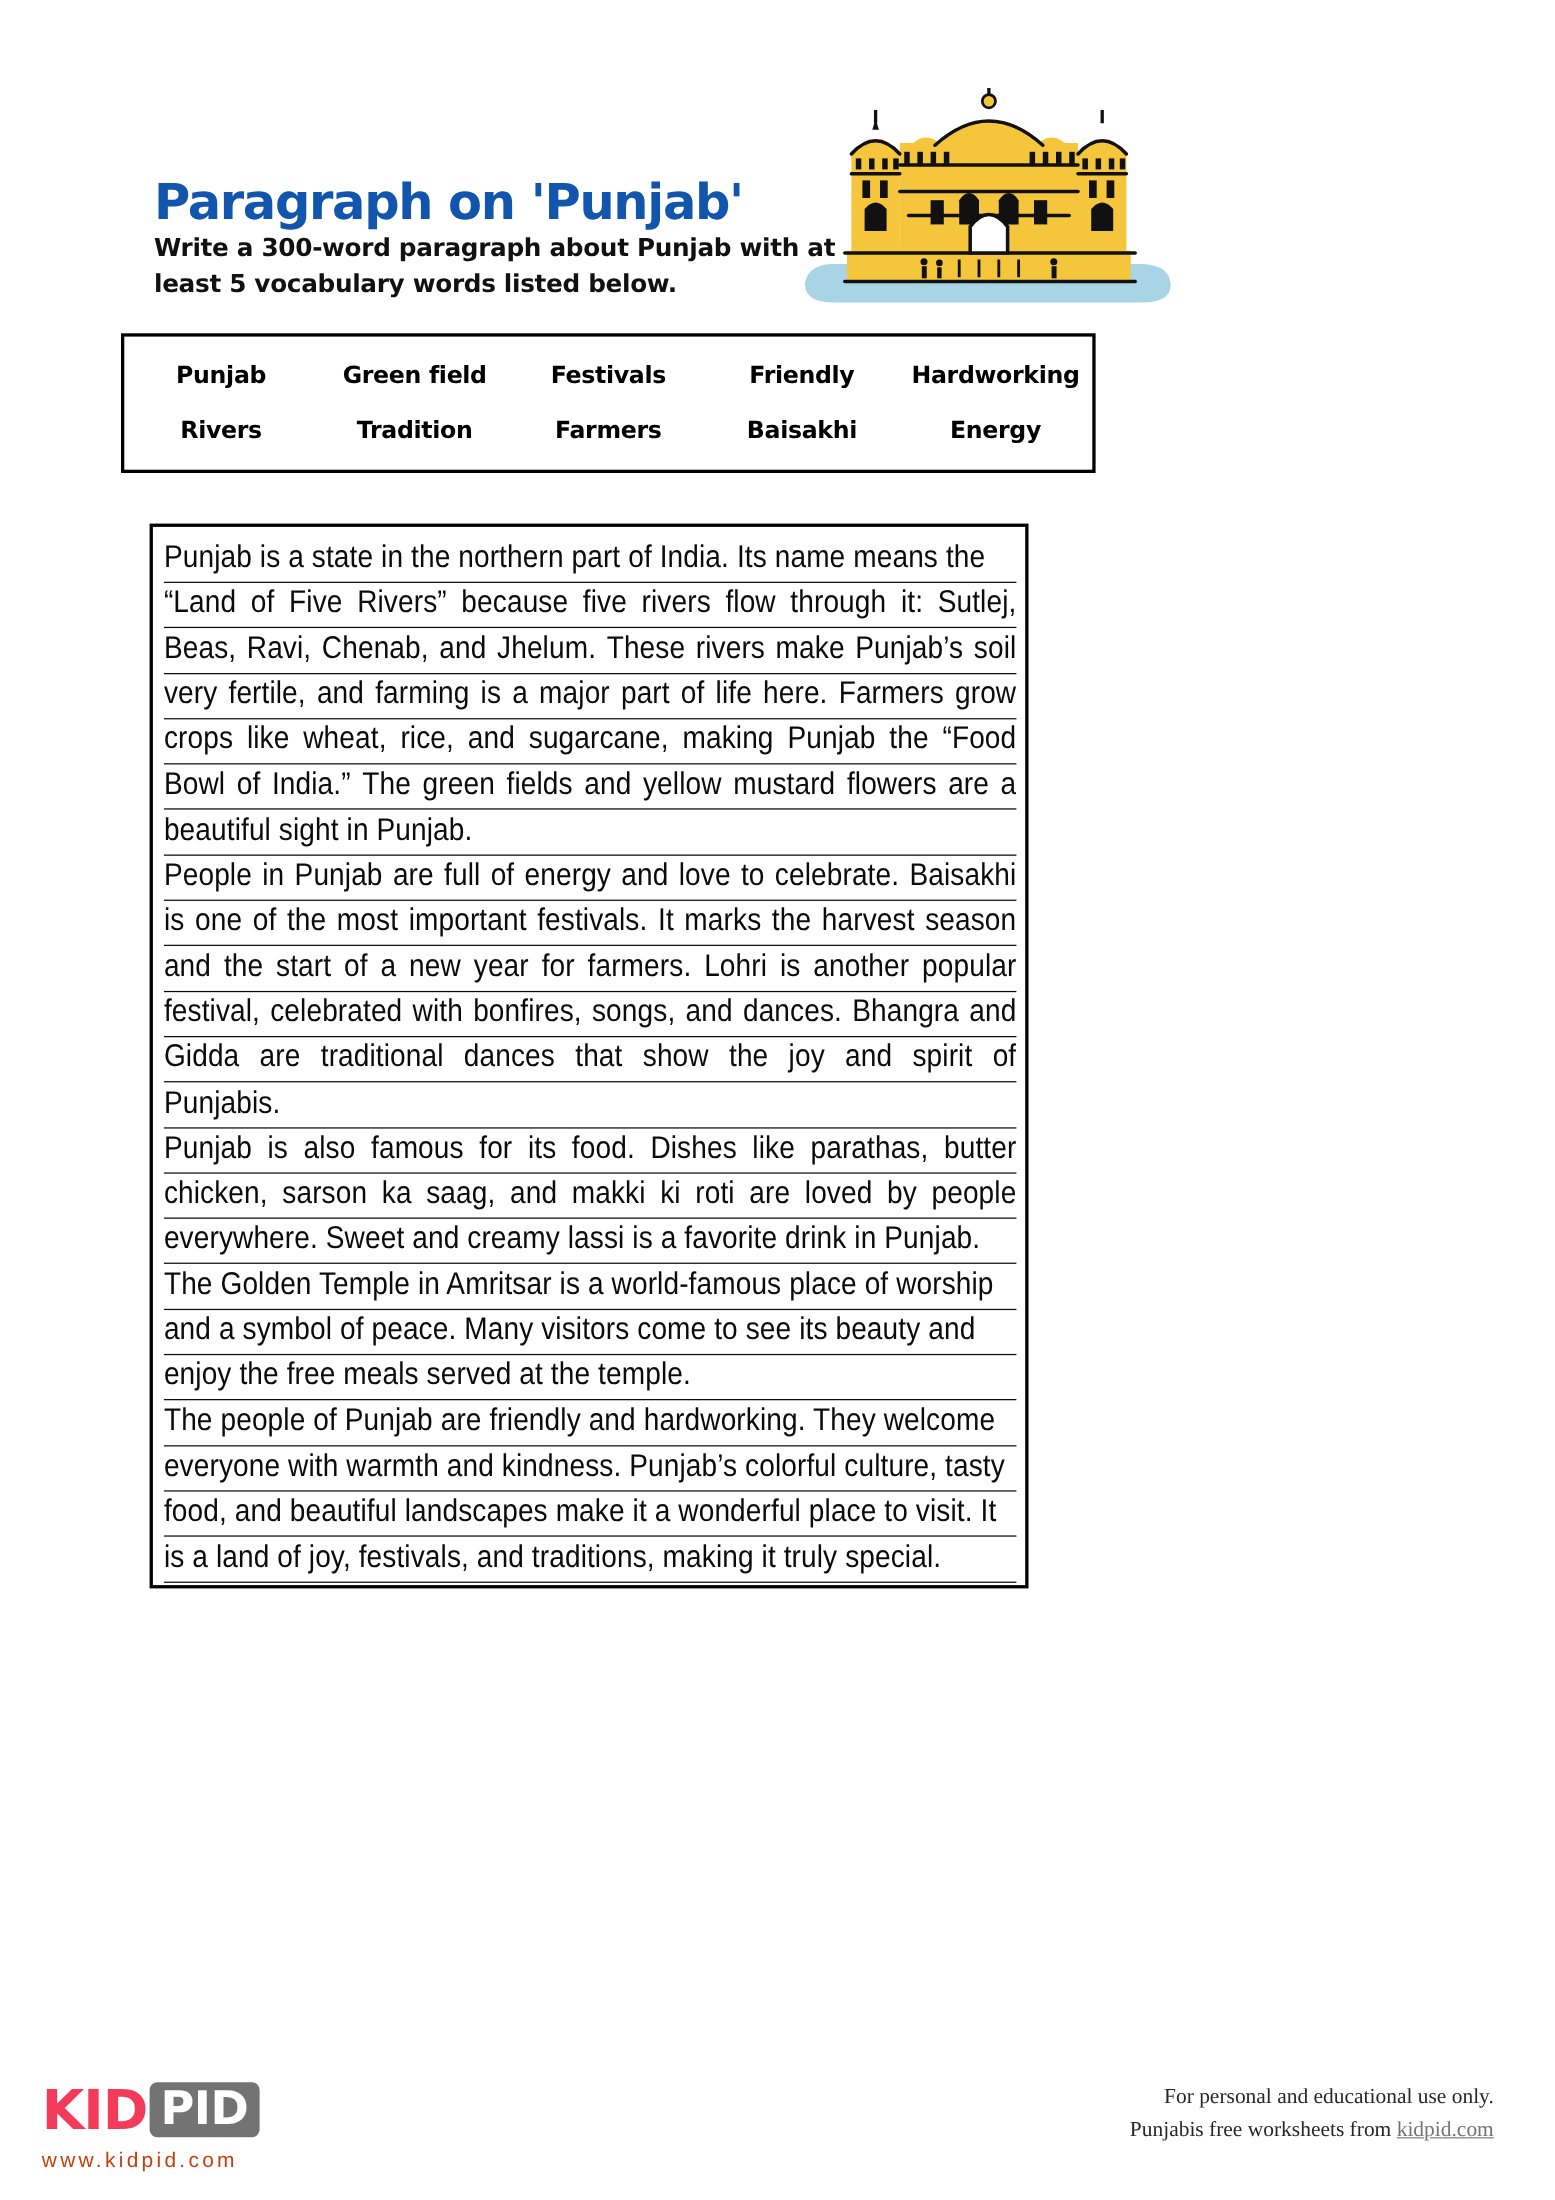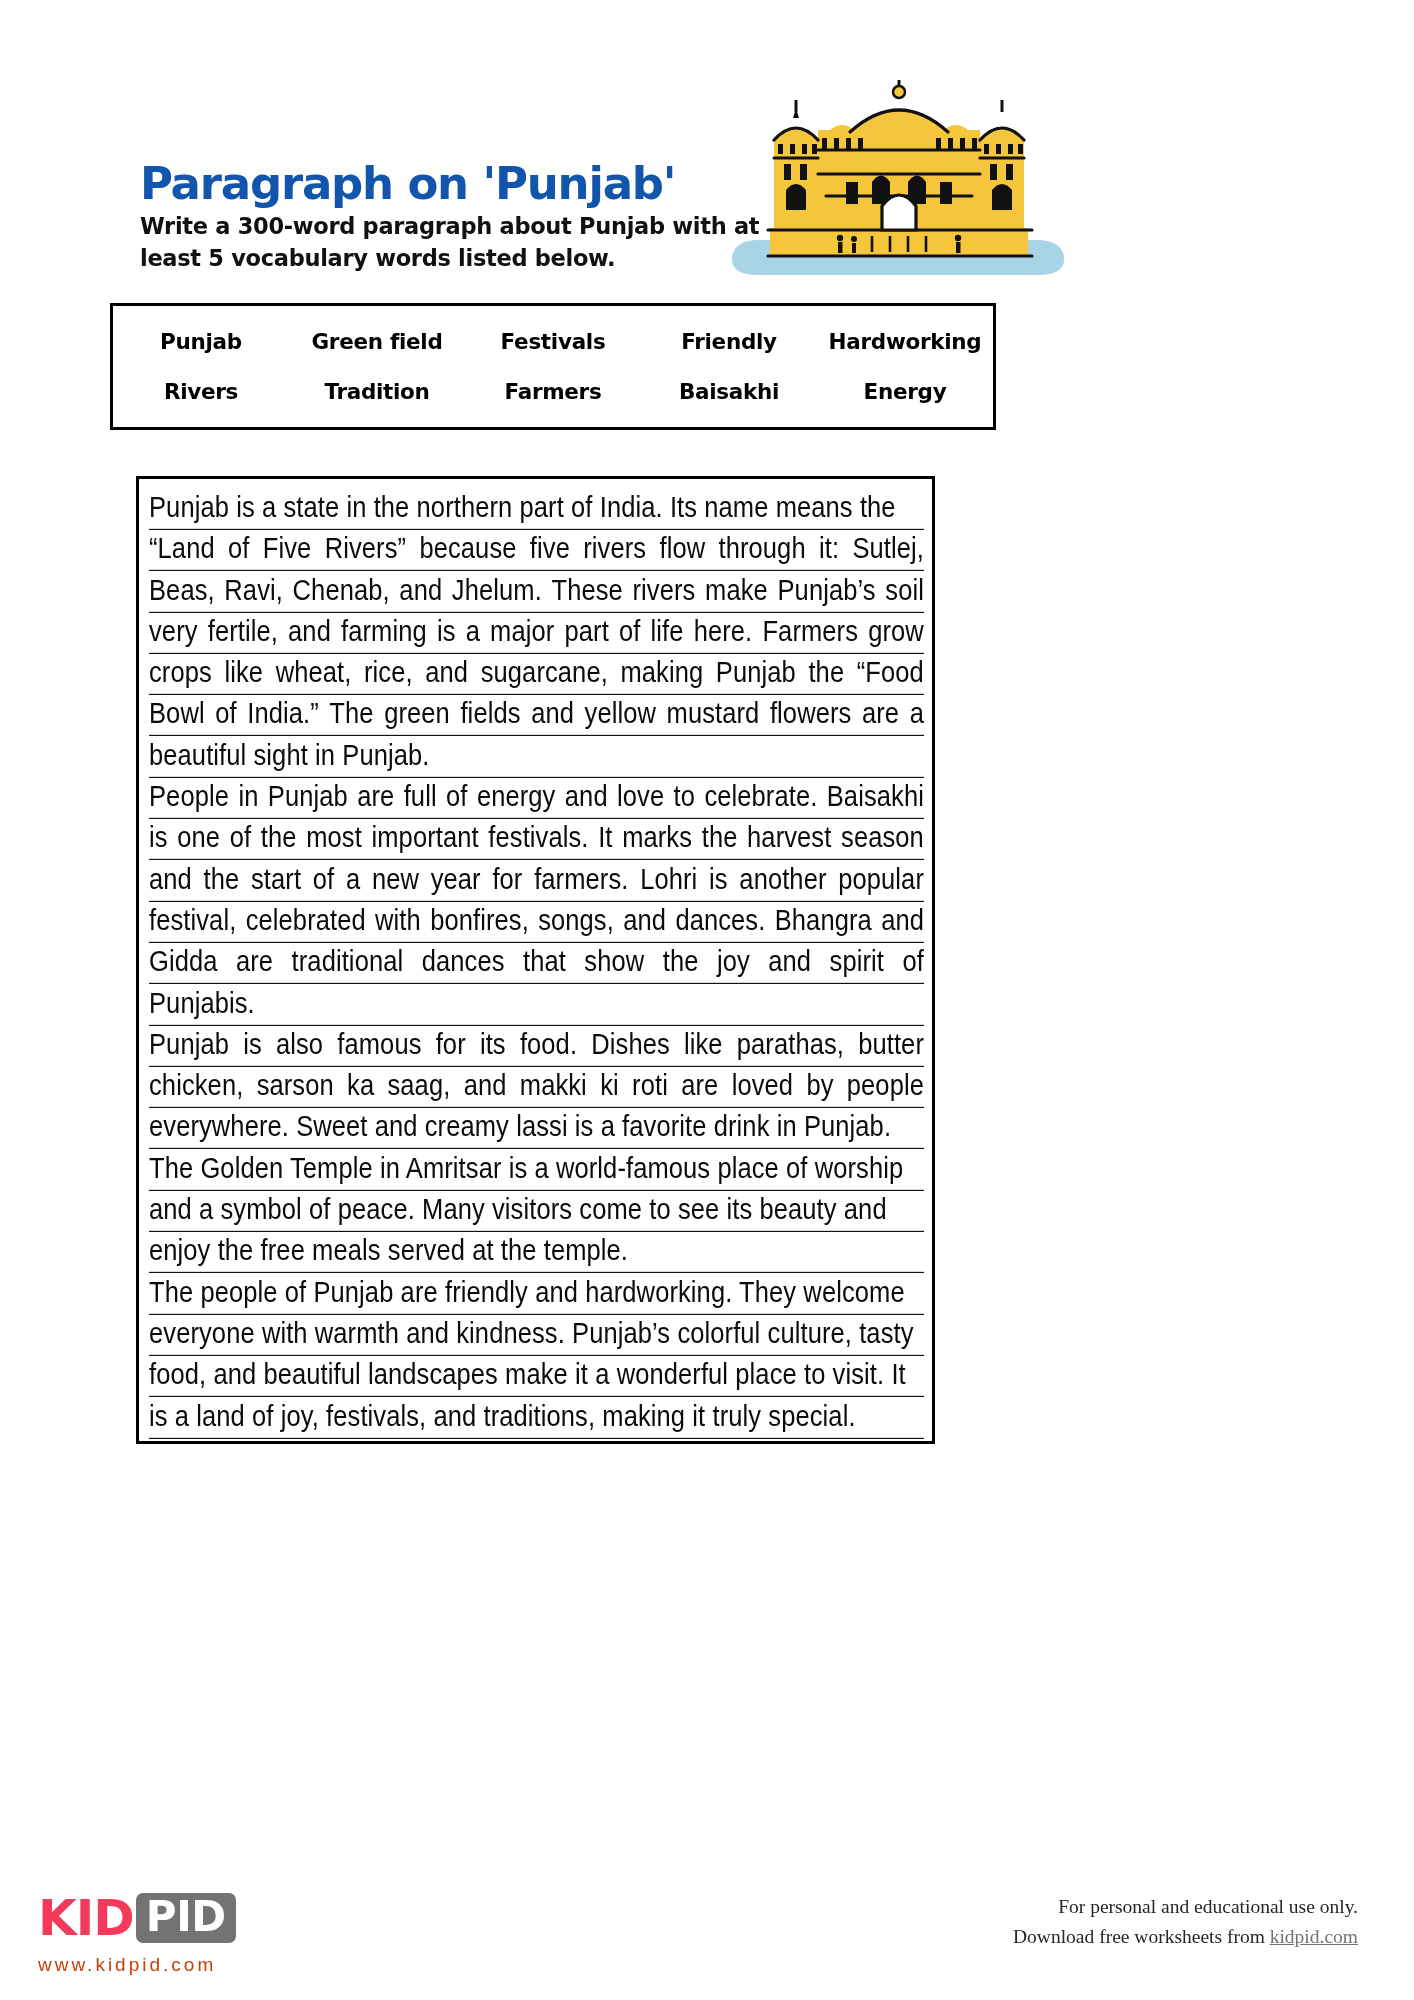--- a/index.html
+++ b/index.html
@@ -488,15 +488,15 @@
 <div id="footer">
   <div id="brand-logo">
     <div id="logo-mark">
       <span id="logo-kid">KID</span>
       <span id="logo-pid">PID</span>
     </div>
     <div id="logo-url">www.kidpid.com</div>
   </div>
   <div id="footer-note">
     <div>For personal and educational use only.</div>
-    <div><span>Download free worksheets from </span><a id="footer-link" href="#">kidpid.com</a></div>
+    <div><span>Punjabis free worksheets from </span><a id="footer-link" href="#">kidpid.com</a></div>
   </div>
 </div>
 
 </body></html>

